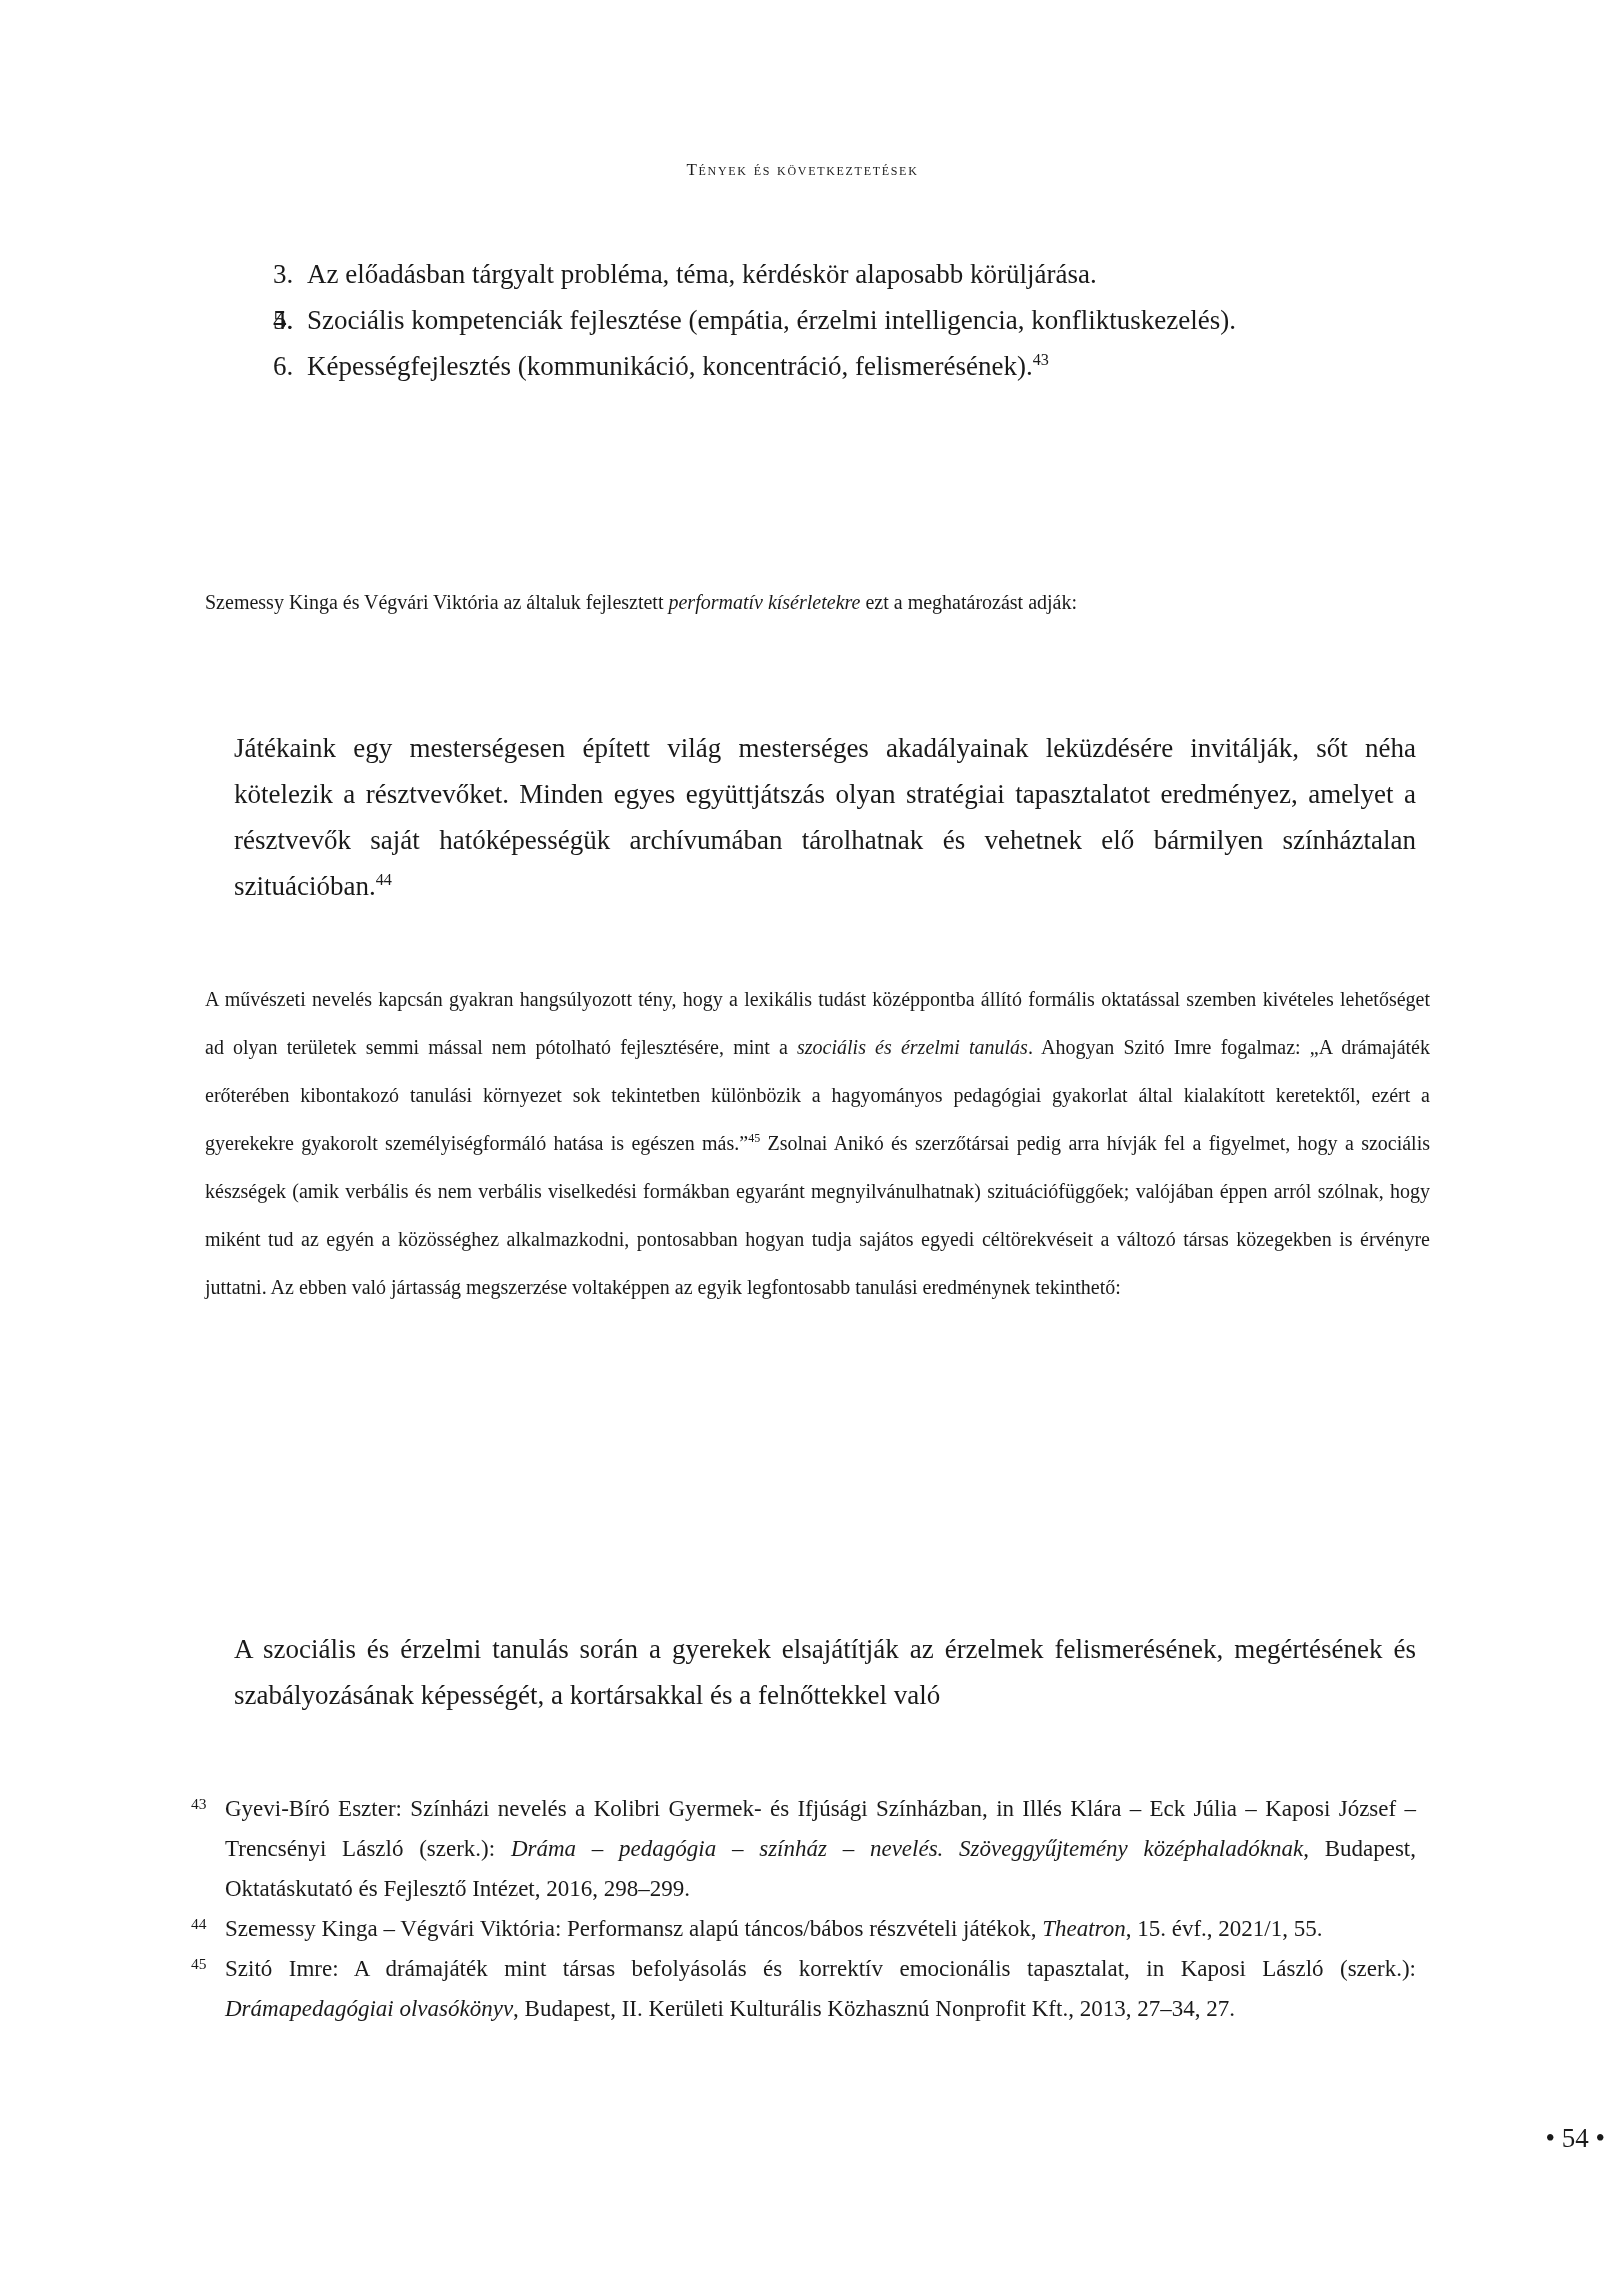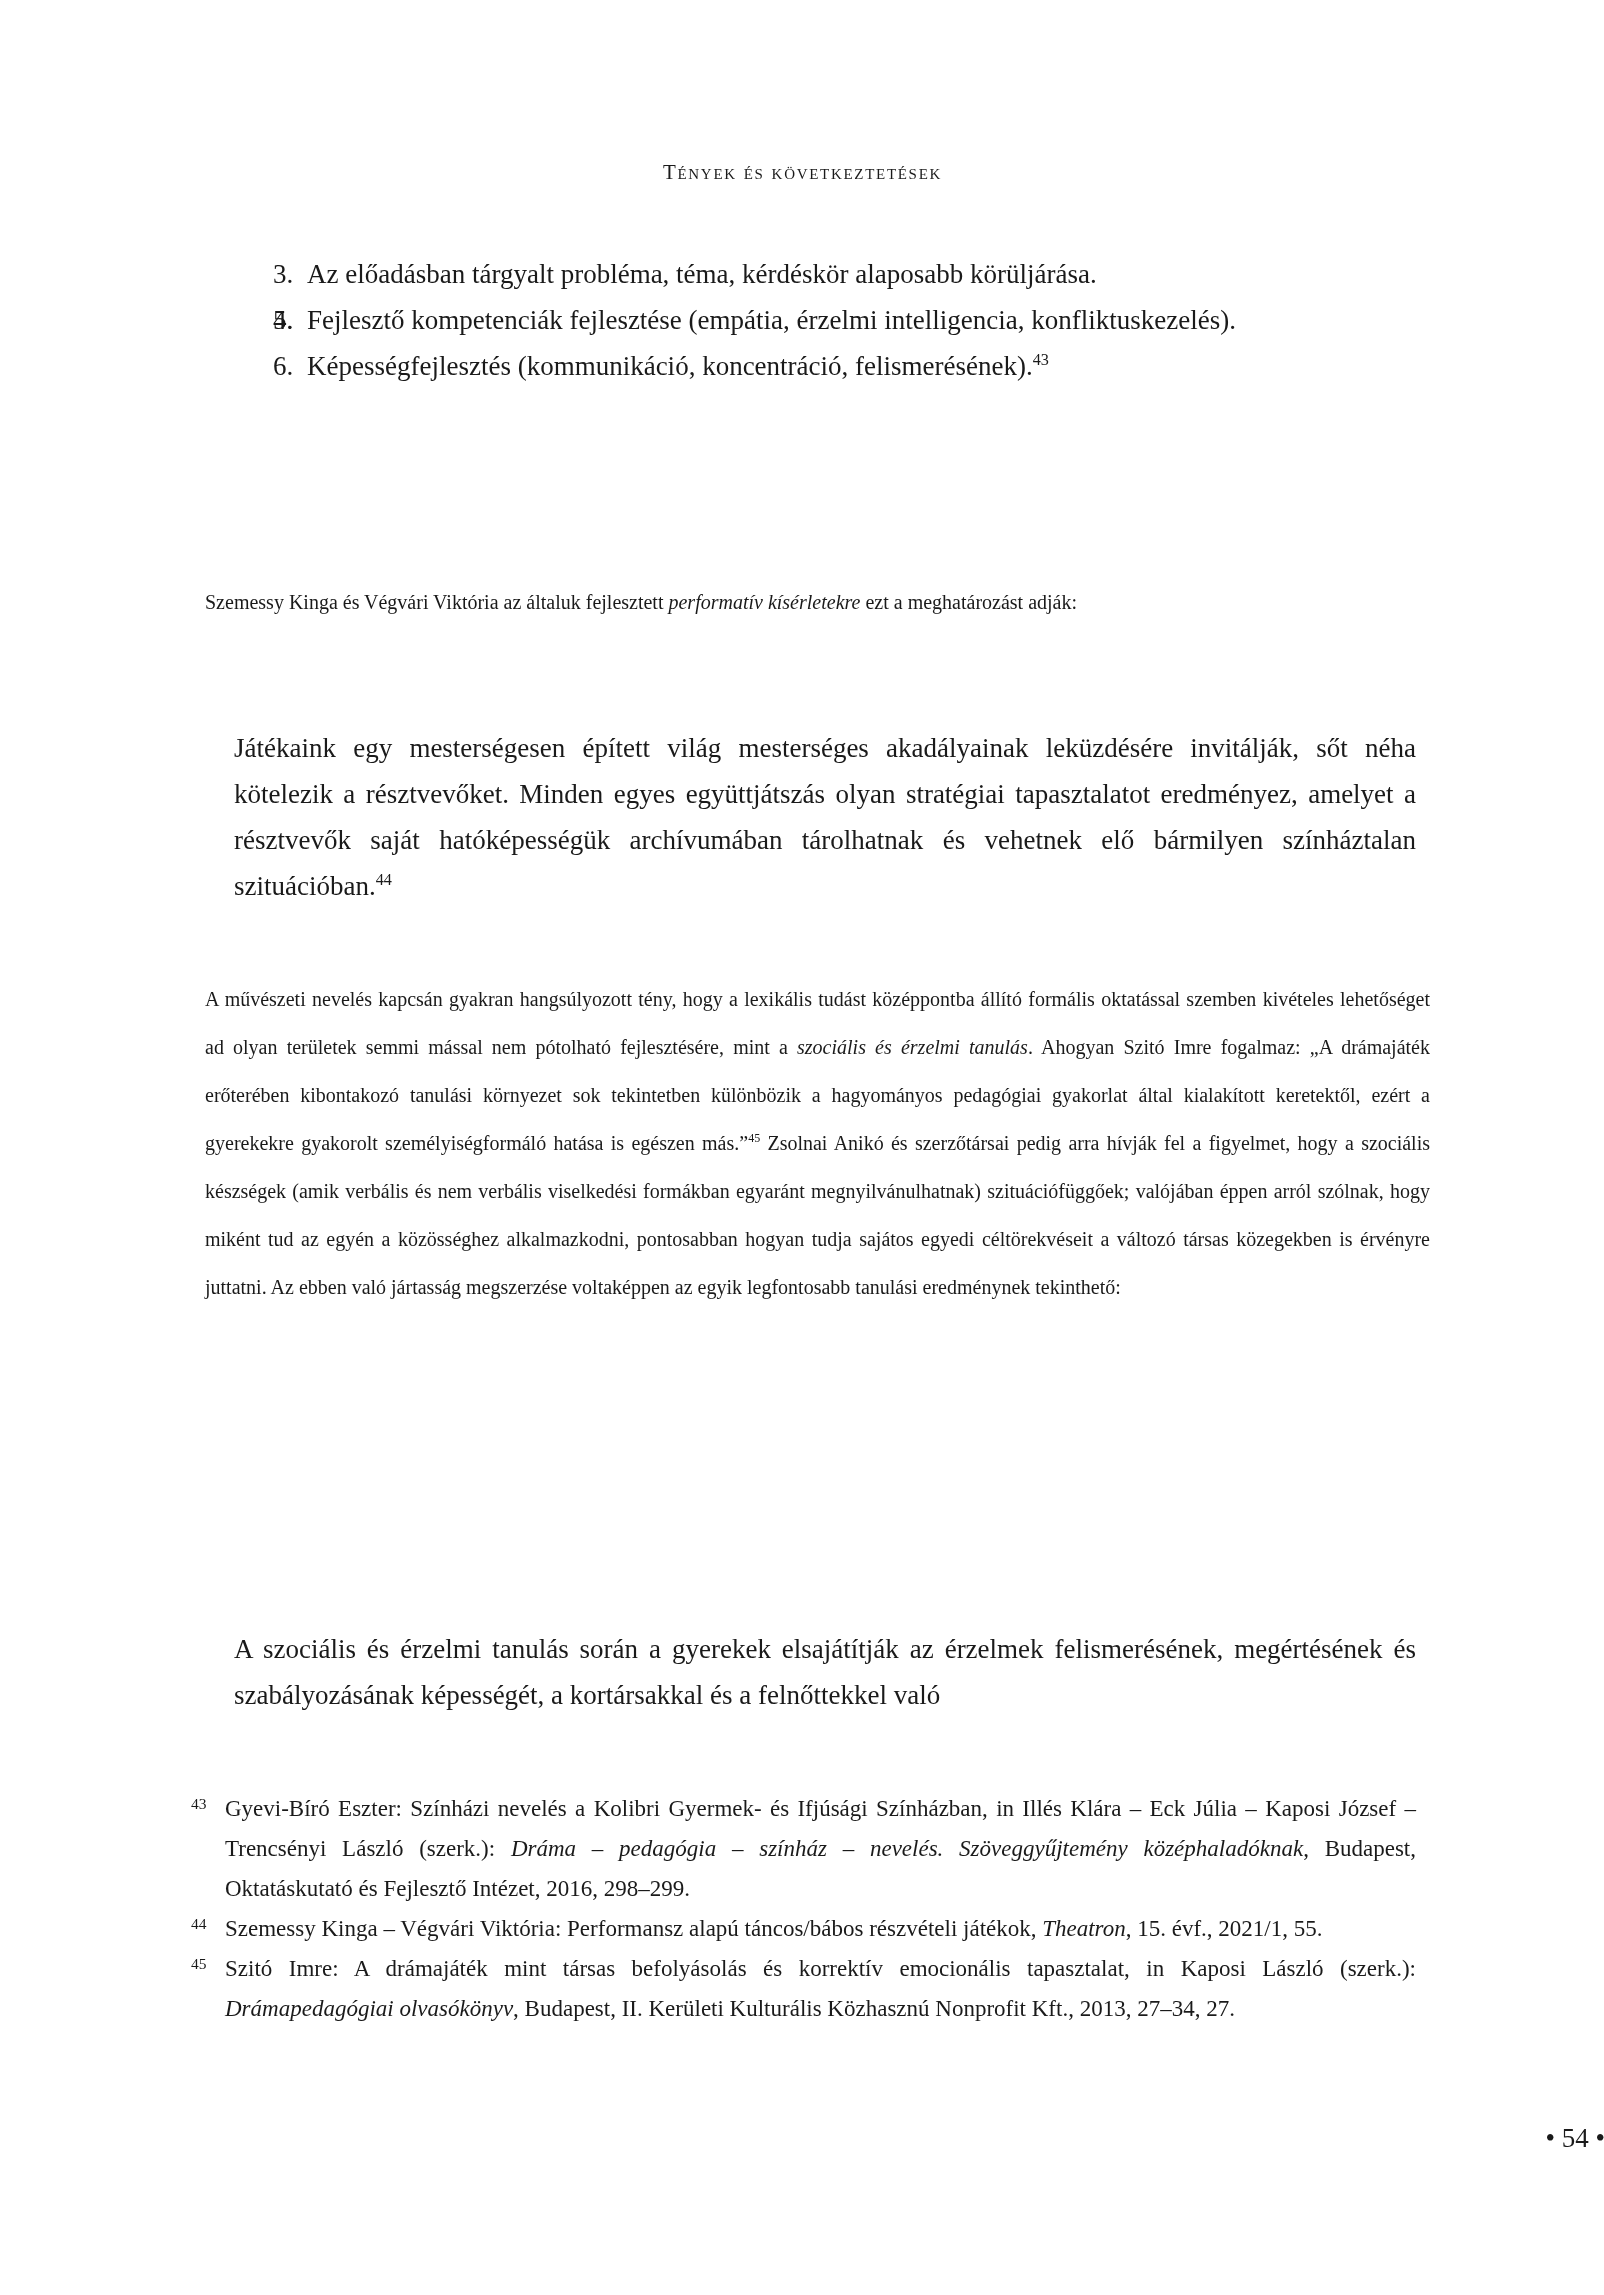--- a/index.html
+++ b/index.html
@@ -1,20 +1,20 @@
 <!DOCTYPE html>
 <html style="font-size:13.8px"><head>
 <meta charset="utf-8">
 <style>
   html, body { margin: 0; padding: 0; background: #ffffff; }
   body { width: 1605px; height: 2295px; position: relative; overflow: hidden;
          font-family: "Liberation Serif", "DejaVu Serif", serif; color: #1a1a1a; }
   .abs { position: absolute; }
   .running-head { top: 160px; left: 0; width: 1605px; text-align: center;
-                  font-size: 21px; letter-spacing: 1.7px; font-variant: small-caps; }
+                  font-size: 17px; letter-spacing: 1.7px; font-variant: small-caps; }
   .list { top: 251px; left: 273px; width: 1143px; font-size: 27px; line-height: 46px; }
   .list-item { position: relative; padding-left: 34px; text-align: justify; }
   .list-item .num { position: absolute; left: 0; top: 0; }
   .para { left: 205px; width: 1225px; font-size: 20px; line-height: 48px; text-align: justify; }
   .quote { left: 234px; width: 1182px; font-size: 27px; line-height: 46px; text-align: justify; }
   sup { font-size: 60%; line-height: 0; vertical-align: super; }
   .footnotes { top: 1789px; left: 191px; width: 1225px; font-size: 23px; line-height: 40px; }
   .fn { position: relative; padding-left: 34px; text-align: justify; }
   .fn .fn-num { position: absolute; left: 0; top: -5.2px; font-size: 15.5px; }
   .page-num { top: 2123px; left: 0; width: 1605px; text-align: right; font-size: 27px; }
@@ -26,21 +26,21 @@
 <div class="abs running-head">Tények és következtetések</div>
 
 <div class="abs list">
   <div class="list-item">
     <span class="num">3.</span><span>Az előadásban tárgyalt probléma, téma, kérdéskör alaposabb körüljárása.</span>
   </div>
   <div class="list-item">
     <span class="num">4.</span>
   </div>
   <div class="list-item">
-    <span class="num">5.</span><span>Fejlesztő kompetenciák fejlesztése (empátia, érzelmi intelligencia, konfliktus­kezelés).</span>
+    <span class="num">5.</span><span>Szociális kompetenciák fejlesztése (empátia, érzelmi intelligencia, konfliktus­kezelés).</span>
   </div>
   <div class="list-item">
     <span class="num">6.</span><span>Képességfejlesztés (kommunikáció, koncentráció, felismerésének).</span><sup>43</sup>
   </div>
 </div>
 
 <div class="abs para" style="top:578px;">
   <span>Szemessy Kinga és Végvári Viktória az általuk fejlesztett </span><em>performatív kísérletekre</em><span> ezt a meghatározást adják:</span>
 </div>
 

